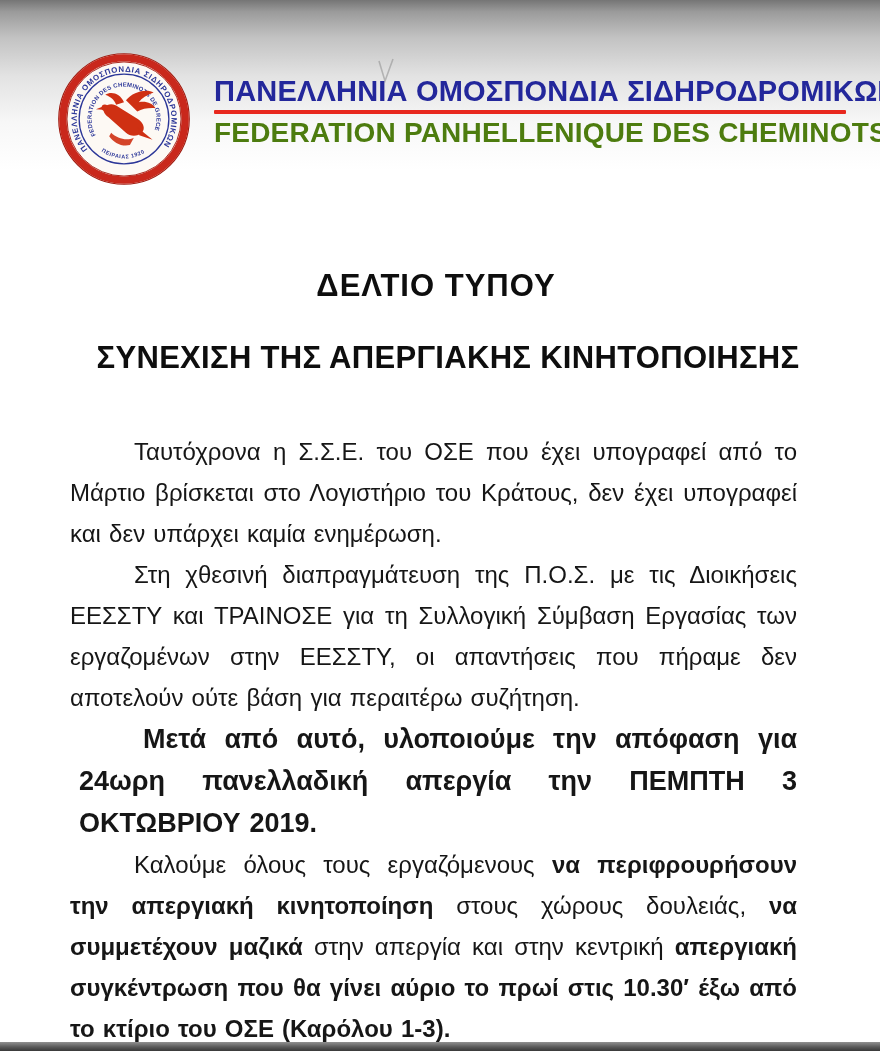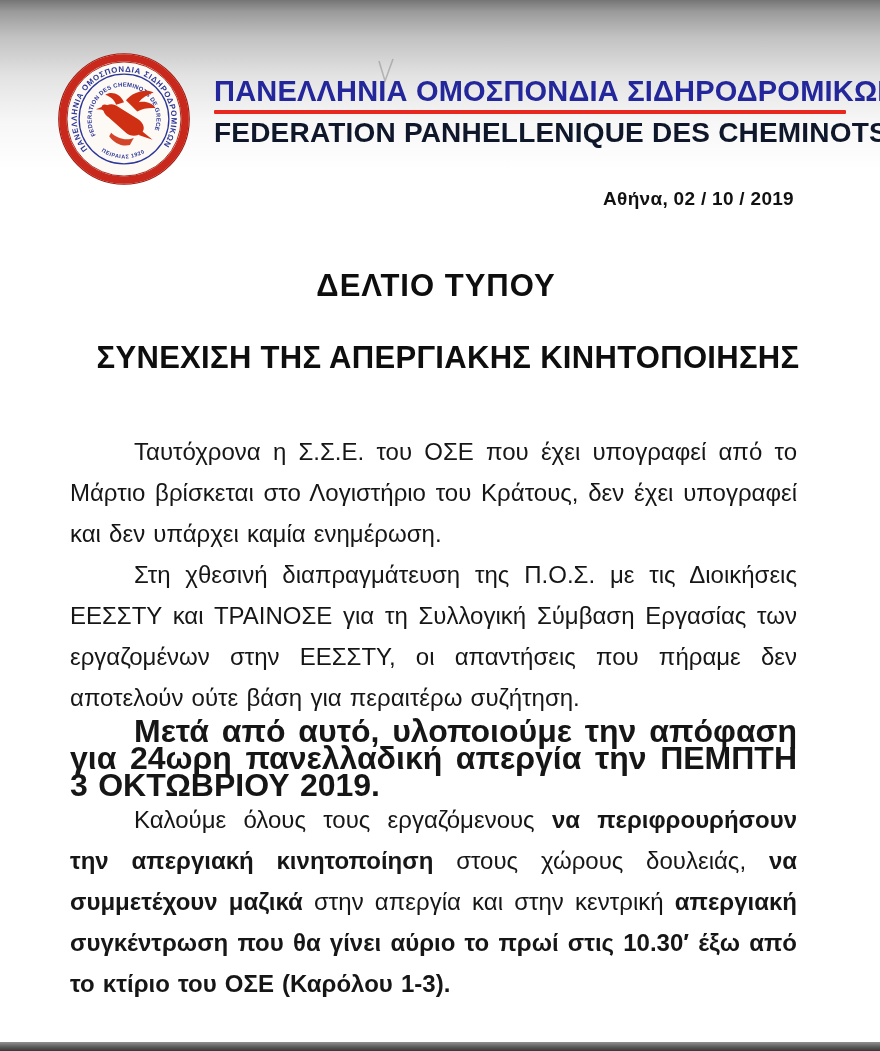--- a/index.html
+++ b/index.html
@@ -11,34 +11,34 @@
   .bottom-shade{position:absolute;left:0;bottom:0;width:880px;height:9px;
     background:linear-gradient(180deg,#919191 0%,#5a5a5a 55%,#383838 100%);z-index:3;}
   .content{position:absolute;inset:0;z-index:1;}
 
   
   .logo{position:absolute;left:55px;top:50px;width:138px;height:138px;}
   .pen-mark{position:absolute;left:377px;top:58px;width:18px;height:26px;opacity:.55;}
   .header-titles{position:absolute;left:214px;top:74px;width:640px;}
   .ht-el{font-size:29px;font-weight:bold;color:#23279b;letter-spacing:.2px;white-space:nowrap;line-height:34px;}
   .divider{height:4px;background:#e8281e;width:632px;margin:2px 0 2px 0;border-radius:1px;}
-  .ht-fr{font-size:28px;font-weight:bold;color:#0f172a;letter-spacing:.2px;white-space:nowrap;line-height:33px;}
+  .ht-fr{font-size:28px;font-weight:bold;color:#4d7c0f;letter-spacing:.2px;white-space:nowrap;line-height:33px;}
 
   .date-line{position:absolute;top:188px;left:0;width:794px;text-align:right;
     font-size:19px;font-weight:bold;color:#111111;letter-spacing:.3px;}
 
   .doc-title{position:absolute;top:268px;left:4px;width:864px;text-align:center;
     font-size:31px;font-weight:bold;color:#0e0e0e;letter-spacing:1px;}
   .doc-subtitle{position:absolute;top:340px;left:12px;width:872px;text-align:center;
     font-size:31px;font-weight:bold;color:#0e0e0e;letter-spacing:.3px;}
 
   
   .body-text{position:absolute;top:431px;left:70px;width:727px;color:#161616;}
   .body-text p{margin:0;text-align:justify;text-indent:64px;font-size:24px;line-height:41px;word-spacing:1.5px;}
-  .body-text p.strong{font-weight:bold;font-size:32px;line-height:27px;}
+  .body-text p.strong{font-weight:bold;font-size:27px;line-height:42px;margin-left:9px;}
   .bd{font-weight:bold;}
   .rg{font-weight:normal;}
 
   
   .seal-text{font-family:"Liberation Sans",sans-serif;font-weight:bold;fill:#2b3698;}
 </style>
 </head>
 <body>
 
 <div class="page">
@@ -82,21 +82,20 @@
     <svg class="pen-mark" viewBox="0 0 18 26">
       <polyline points="2,3 8,23 16,1" fill="none" stroke="#8f8f8f" stroke-width="1.6"></polyline>
     </svg>
 
     <div class="header-titles">
       <div class="ht-el">ΠΑΝΕΛΛΗΝΙΑ ΟΜΟΣΠΟΝΔΙΑ ΣΙΔΗΡΟΔΡΟΜΙΚΩΝ</div>
       <div class="divider"></div>
       <div class="ht-fr">FEDERATION PANHELLENIQUE DES CHEMINOTS</div>
     </div>
 
-    <div class="date-line">Αθήνα, 02 / 10 / 2019</div>
 
     <div class="doc-title">ΔΕΛΤΙΟ ΤΥΠΟΥ</div>
     <div class="doc-subtitle">ΣΥΝΕΧΙΣΗ ΤΗΣ ΑΠΕΡΓΙΑΚΗΣ ΚΙΝΗΤΟΠΟΙΗΣΗΣ</div>
 
     <div class="body-text">
       <p><span class="rg">Ταυτόχρονα η Σ.Σ.Ε. του ΟΣΕ που έχει υπογραφεί από το Μάρτιο βρίσκεται στο Λογιστήριο του Κράτους, δεν έχει υπογραφεί και δεν υπάρχει καμία ενημέρωση.</span></p>
       <p><span class="rg">Στη χθεσινή διαπραγμάτευση της Π.Ο.Σ. με τις Διοικήσεις ΕΕΣΣΤΥ και ΤΡΑΙΝΟΣΕ για τη Συλλογική Σύμβαση Εργασίας των εργαζομένων στην ΕΕΣΣΤΥ, οι απαντήσεις που πήραμε δεν αποτελούν ούτε βάση για περαιτέρω συζήτηση.</span></p>
       <p class="strong"><span class="bd">Μετά από αυτό, υλοποιούμε την απόφαση για 24ωρη πανελλαδική απεργία την ΠΕΜΠΤΗ 3 ΟΚΤΩΒΡΙΟΥ 2019.</span></p>
       <p><span class="rg">Καλούμε όλους τους εργαζόμενους </span><span class="bd">να περιφρουρήσουν την απεργιακή κινητοποίηση</span><span class="rg"> στους χώρους δουλειάς, </span><span class="bd">να συμμετέχουν μαζικά</span><span class="rg"> στην απεργία και στην κεντρική </span><span class="bd">απεργιακή συγκέντρωση που θα γίνει αύριο το πρωί στις 10.30′ έξω από το κτίριο του ΟΣΕ (Καρόλου 1-3).</span></p>
     </div>

